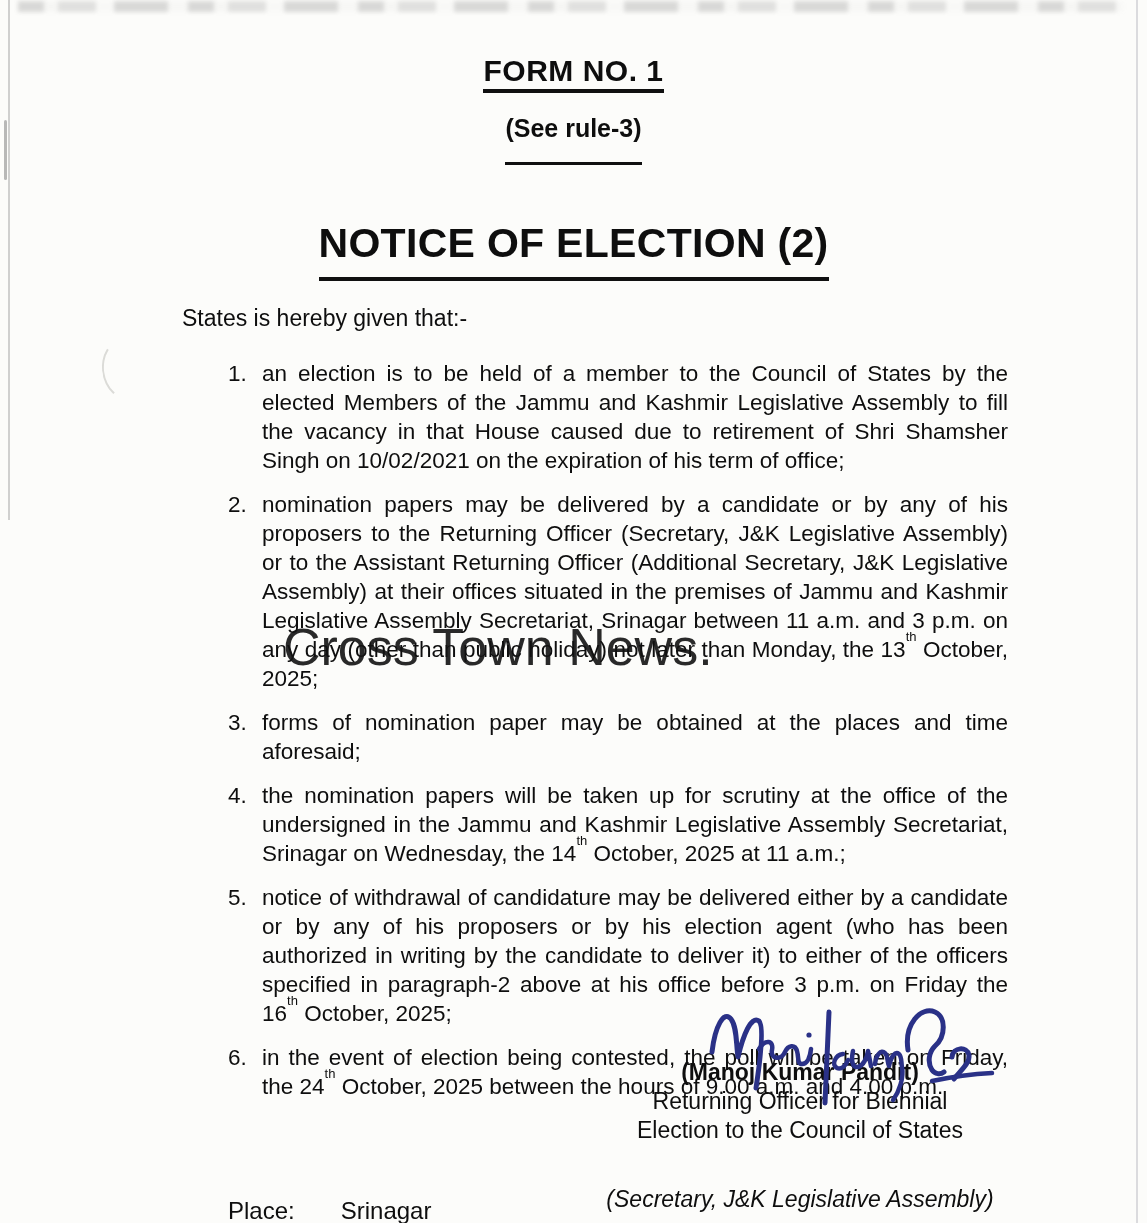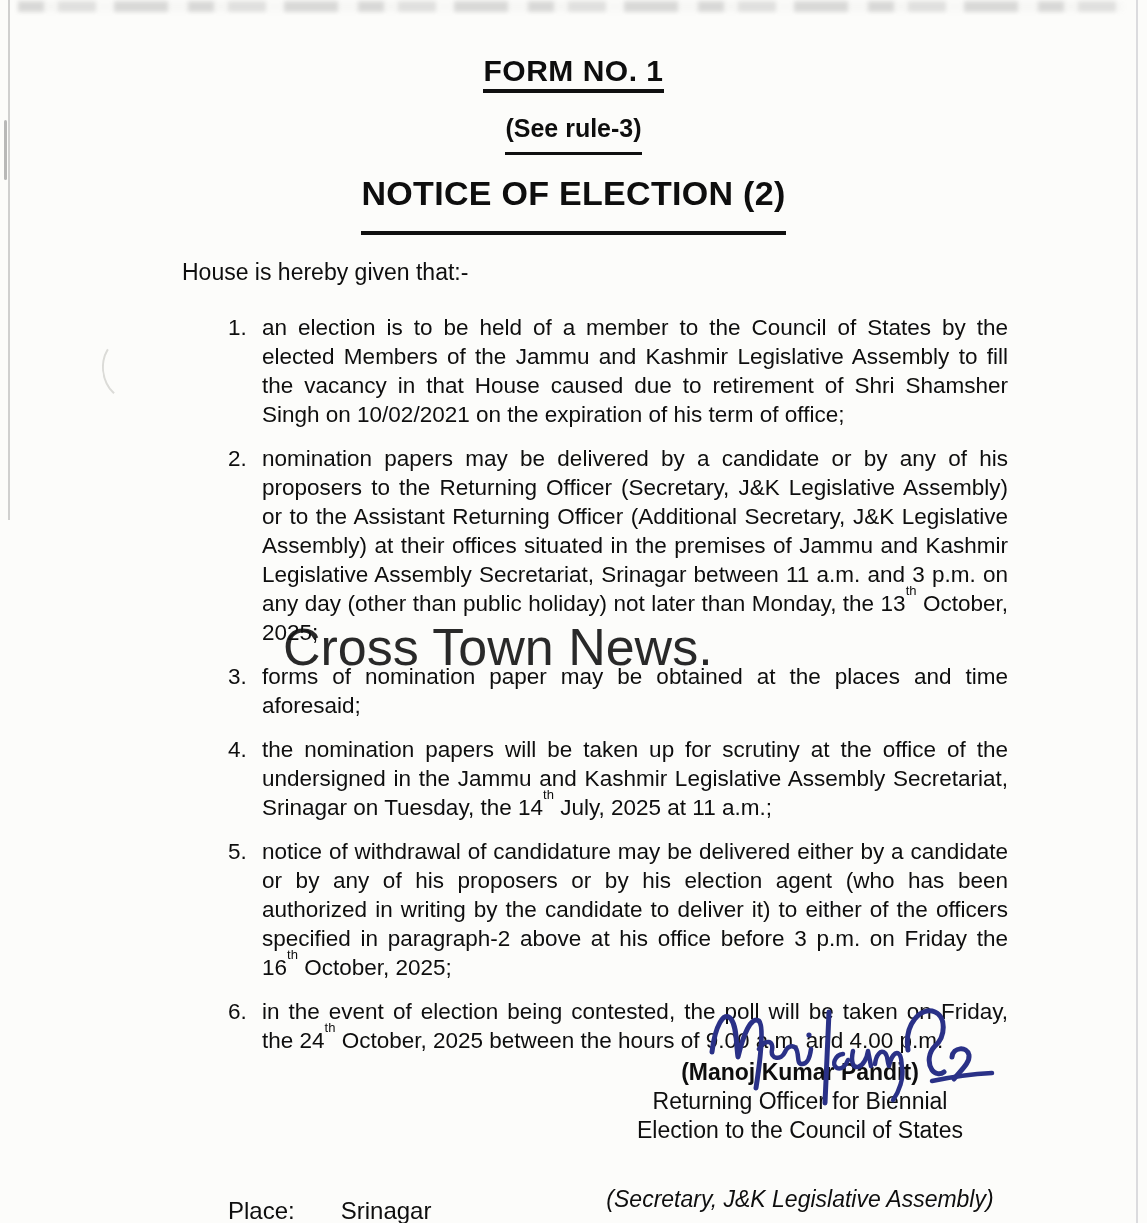--- a/index.html
+++ b/index.html
@@ -26,23 +26,23 @@
   .scan-curl{
     position:absolute;left:102px;top:338px;width:46px;height:58px;
     border:2px solid transparent;border-left:2px solid #d3d3cf;border-radius:50%;
     opacity:.8;transform:rotate(-8deg);
   }
   
   .headings{padding-top:54px;text-align:center;}
   .h1,.h2,.h3{display:inline-block;font-weight:bold;border-bottom-style:solid;border-bottom-color:#101010;}
   .h1{font-size:30px;letter-spacing:.5px;border-bottom-width:4px;padding-bottom:1px;}
   .h2-wrap{margin-top:21px;}
-  .h2{font-size:25px;border-bottom-width:3px;padding-bottom:9px;}
+  .h2{font-size:25px;border-bottom-width:3px;padding-bottom:19px;}
   .h3-wrap{margin-top:19px;}
-  .h3{font-size:34px;letter-spacing:.3px;border-bottom-width:4px;padding-bottom:18px;}
+  .h3{font-size:41px;letter-spacing:.3px;border-bottom-width:4px;padding-bottom:10px;margin-top:36px;}
   
   .intro{margin:24px 0 0 182px;font-size:23px;}
   .notice-list{margin:27px 139px 0 228px;}
   .item{display:flex;margin-bottom:15px;font-size:22.5px;line-height:29px;}
   .item .num{width:34px;flex:0 0 34px;}
   .item .body{flex:1;text-align:justify;}
   sup{font-size:13px;line-height:0;position:relative;top:-8px;}
   
   .watermark{
     position:absolute;left:283px;top:617px;
@@ -71,42 +71,42 @@
   <div class="scan-left-dark"></div>
   <div class="scan-right-line"></div>
   <div class="scan-curl"></div>
 
   <div class="headings">
     <div><span class="h1">FORM NO. 1</span></div>
     <div class="h2-wrap"><span class="h2">(See rule-3)</span></div>
     <div class="h3-wrap"><span class="h3">NOTICE OF ELECTION (2)</span></div>
   </div>
 
-  <div class="intro">House is hereby given that:-</div>
+  <div class="intro">States is hereby given that:-</div>
 
   <div class="notice-list">
 
     <div class="item">
       <span class="num">1.</span>
       <span class="body"><span>an election is to be held of a member to the Council of States by the elected Members of the Jammu and Kashmir Legislative Assembly to fill the vacancy in that House caused due to retirement of Shri Shamsher Singh on 10/02/2021 on the expiration of his term of office;</span><sup></sup><span></span></span>
     </div>
 
     <div class="item">
       <span class="num">2.</span>
       <span class="body"><span>nomination papers may be delivered by a candidate or by any of his proposers to the Returning Officer (Secretary, J&amp;K Legislative Assembly) or to the Assistant Returning Officer (Additional Secretary, J&amp;K Legislative Assembly) at their offices situated in the premises of Jammu and Kashmir Legislative Assembly Secretariat, Srinagar between 11 a.m. and 3 p.m. on any day (other than public holiday) not later than Monday, the 13</span><sup>th</sup><span> October, 2025;</span></span>
     </div>
 
     <div class="item">
       <span class="num">3.</span>
       <span class="body"><span>forms of nomination paper may be obtained at the places and time aforesaid;</span><sup></sup><span></span></span>
     </div>
 
     <div class="item">
       <span class="num">4.</span>
-      <span class="body"><span>the nomination papers will be taken up for scrutiny at the office of the undersigned in the Jammu and Kashmir Legislative Assembly Secretariat, Srinagar on Tuesday, the 14</span><sup>th</sup><span> July, 2025 at 11 a.m.;</span></span>
+      <span class="body"><span>the nomination papers will be taken up for scrutiny at the office of the undersigned in the Jammu and Kashmir Legislative Assembly Secretariat, Srinagar on Wednesday, the 14</span><sup>th</sup><span> October, 2025 at 11 a.m.;</span></span>
     </div>
 
     <div class="item">
       <span class="num">5.</span>
       <span class="body"><span>notice of withdrawal of candidature may be delivered either by a candidate or by any of his proposers or by his election agent (who has been authorized in writing by the candidate to deliver it) to either of the officers specified in paragraph-2 above at his office before 3 p.m. on Friday the 16</span><sup>th</sup><span> October, 2025;</span></span>
     </div>
 
     <div class="item">
       <span class="num">6.</span>
       <span class="body"><span>in the event of election being contested, the poll will be taken on Friday, the 24</span><sup>th</sup><span> October, 2025 between the hours of 9.00 a.m. and 4.00 p.m.</span></span>

